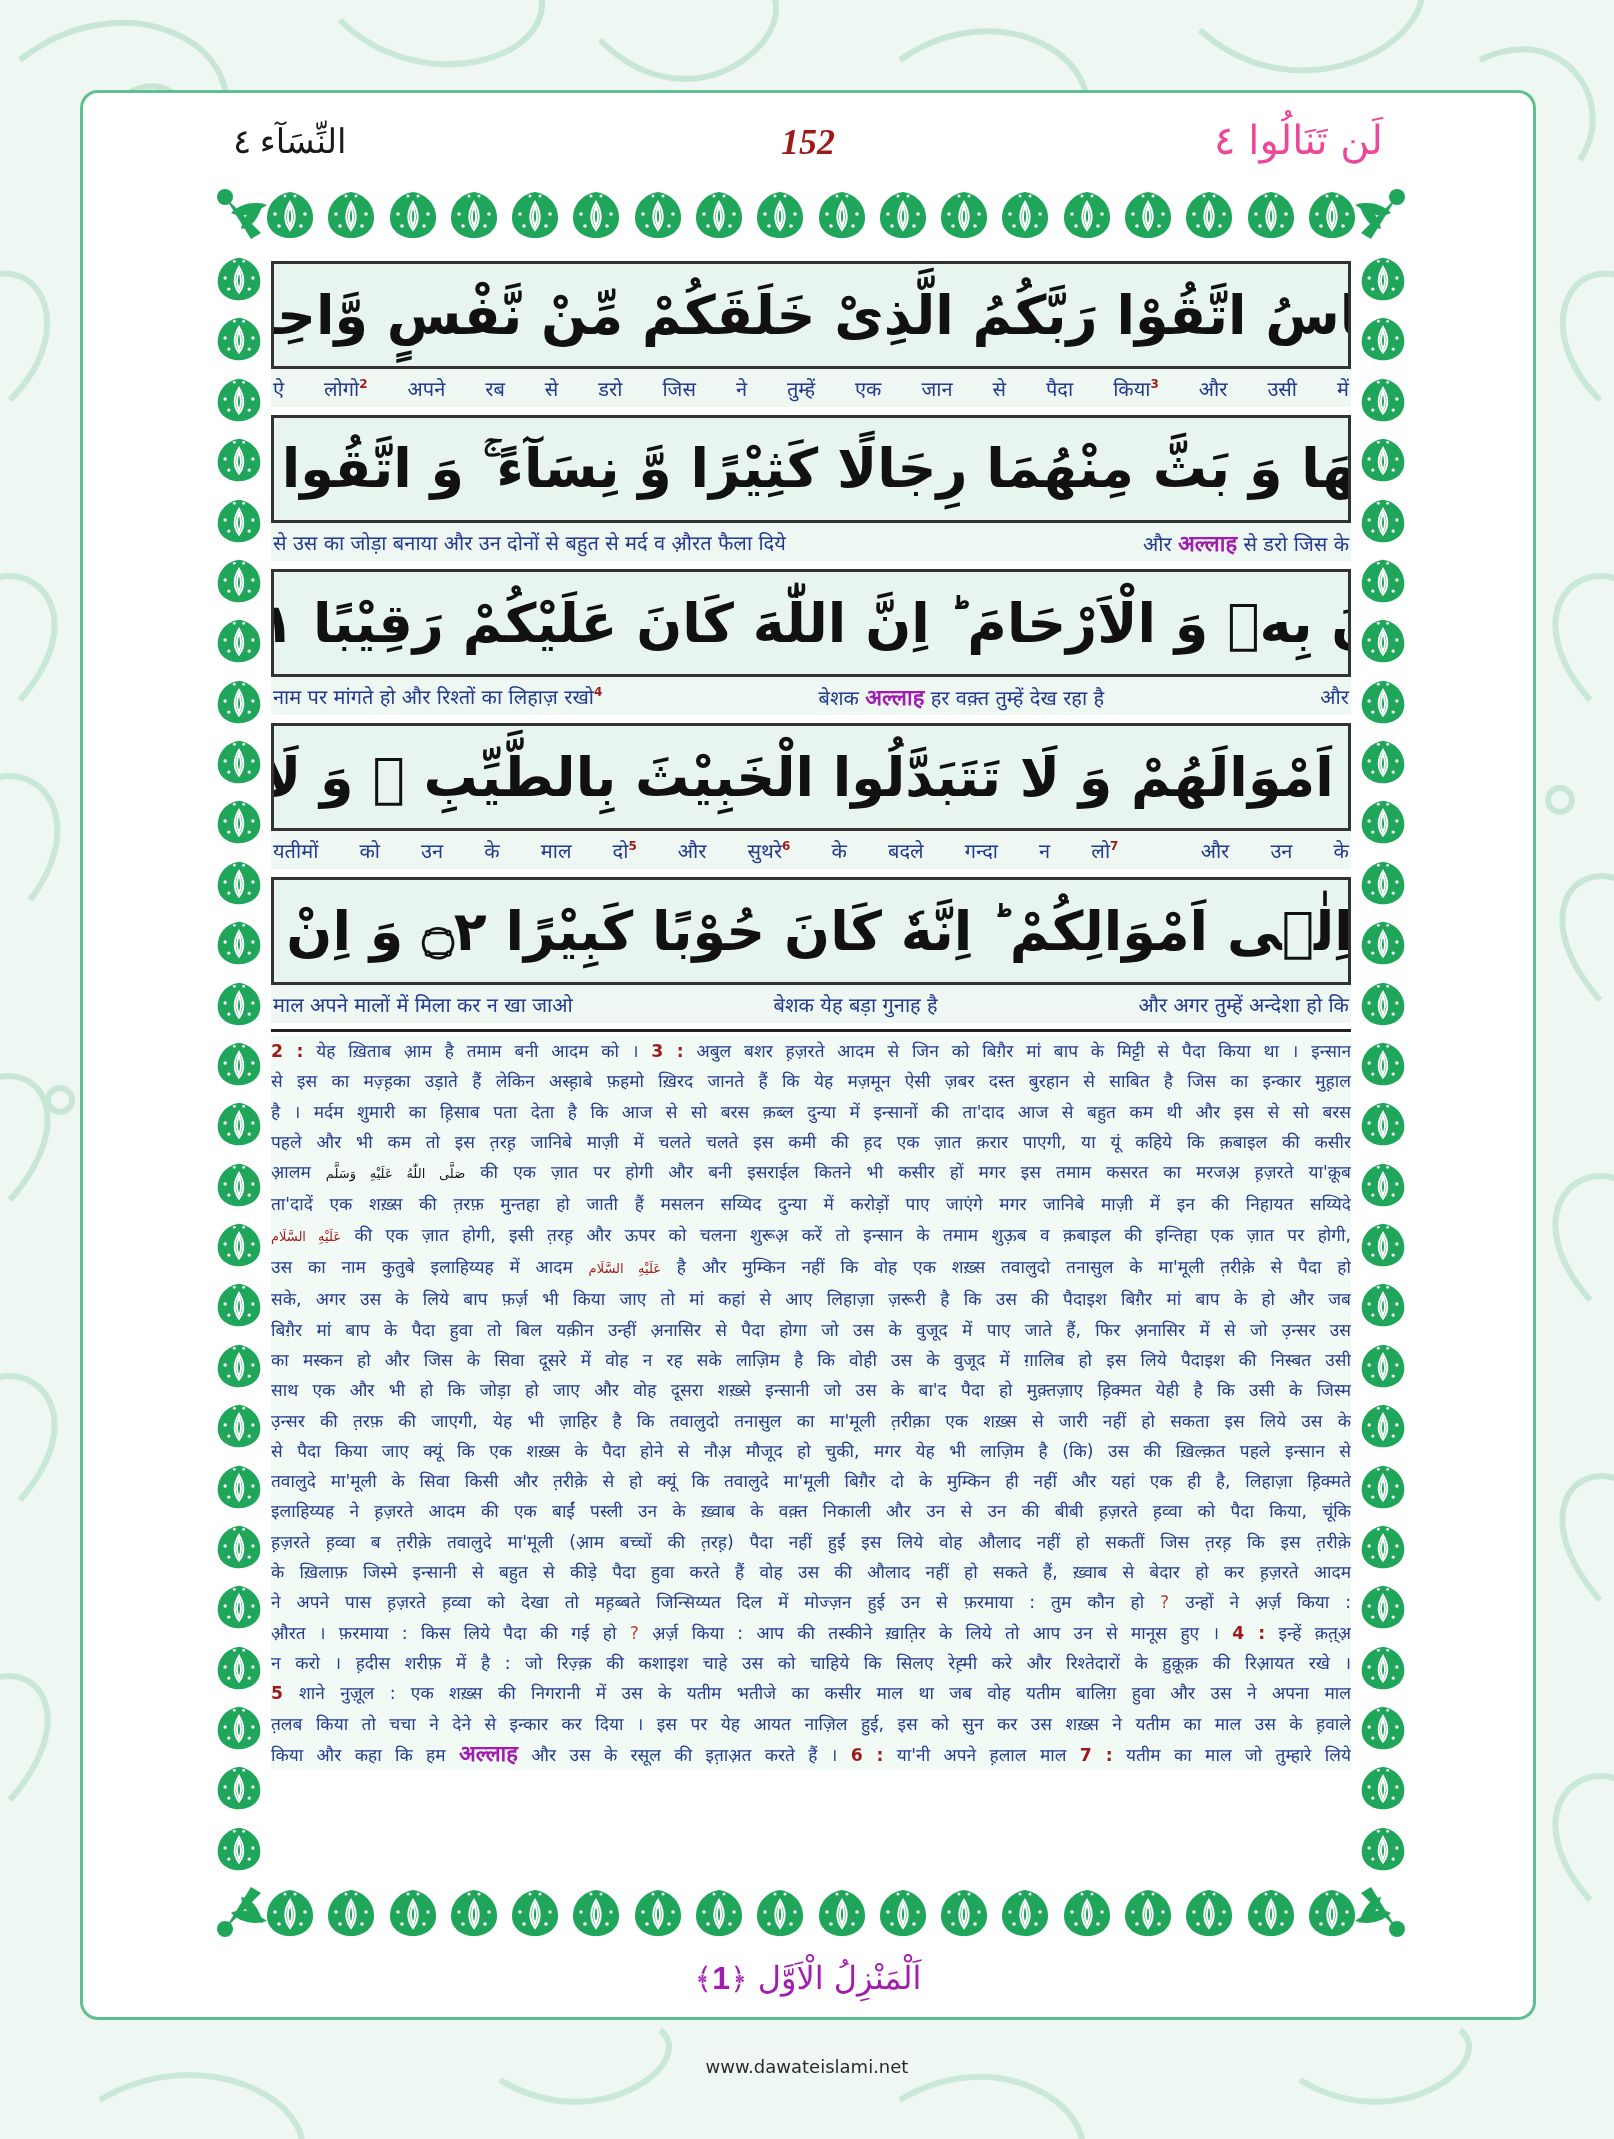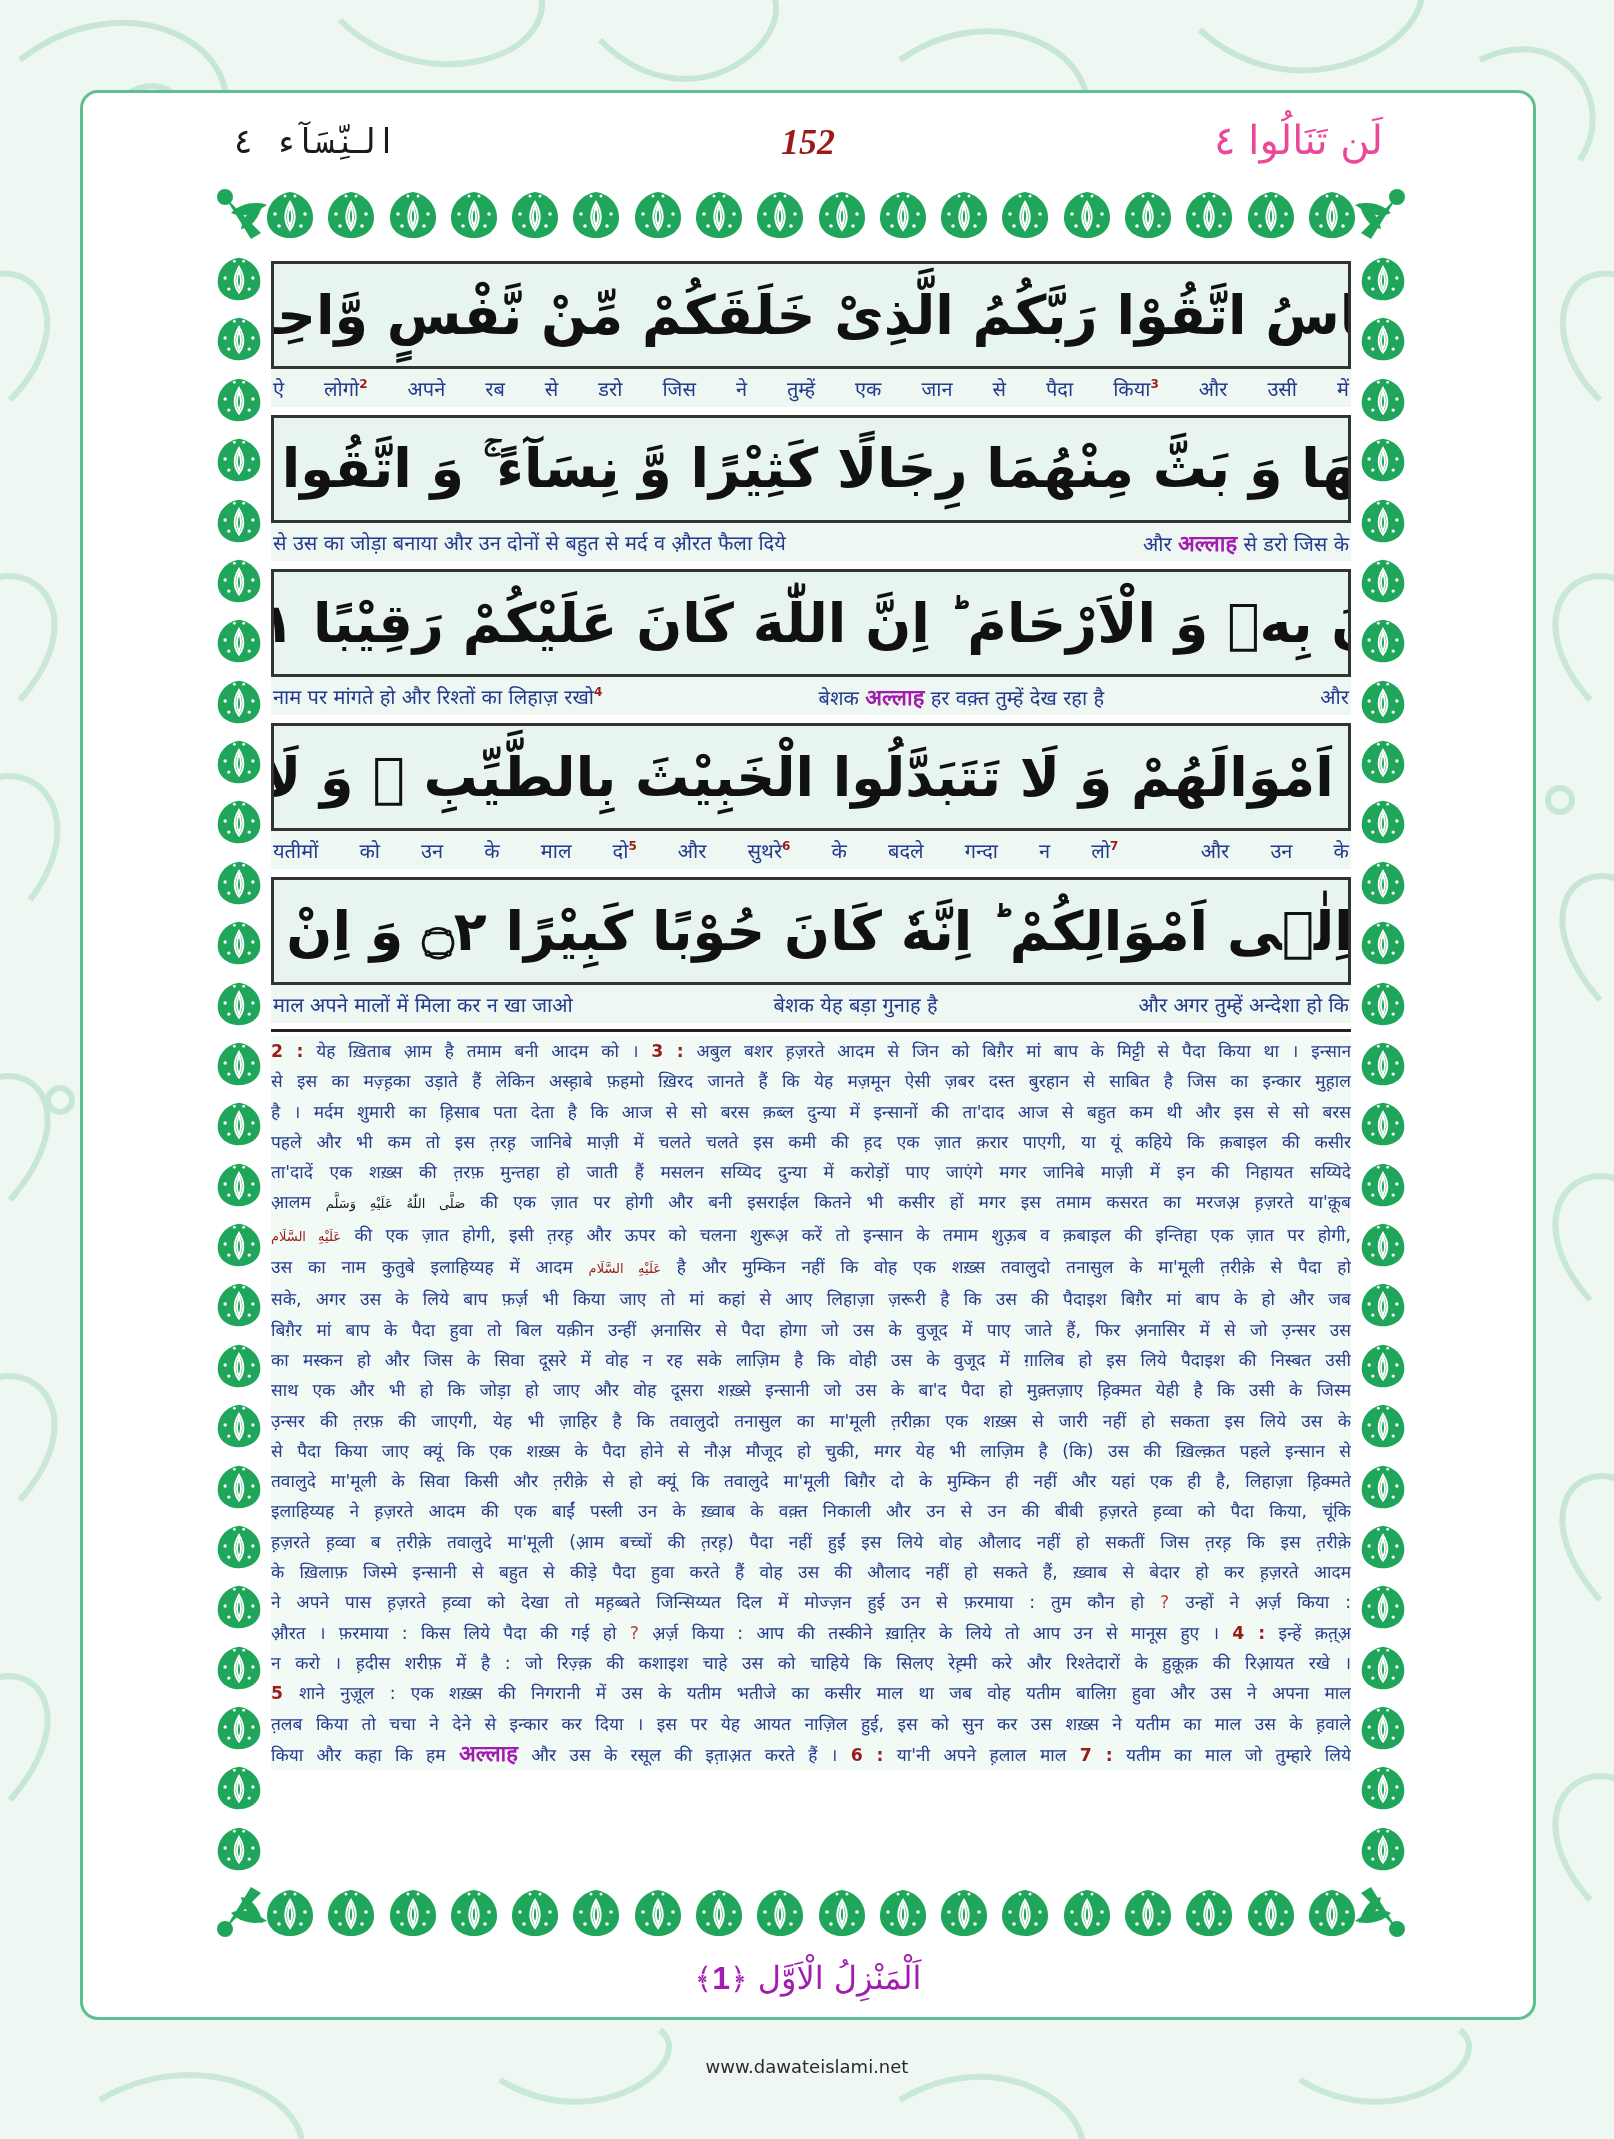--- a/index.html
+++ b/index.html
@@ -20,21 +20,21 @@
     background: #ffffff;
     border: 3px solid #5fbf92;
     border-radius: 18px;
     z-index: 1;
   }
   .header {
     position: absolute; left: 0; right: 0; top: 28px; height: 60px;
   }
   .hdr-left {
     position: absolute; left: 150px; top: 0;
-    font-family: Liberation Mono, monospace; font-size: 34px; color: #1a1a1a;
+    font-family: Liberation Serif, serif; font-size: 34px; color: #1a1a1a;
     direction: rtl;
   }
   .hdr-center {
     position: absolute; left: 0; right: 0; top: 0; text-align: center;
     font-family: "Liberation Serif", serif; font-weight: bold;
     font-size: 36px; color: #9b1b1b; font-style: italic;
   }
   .hdr-right {
     position: absolute; right: 150px; top: -4px;
     font-family: "DejaVu Serif", serif; font-size: 40px; color: #ec4899;
@@ -1816,22 +1816,22 @@
         <span>और अगर तुम्हें अन्देशा हो कि</span>
       </div>
 
       <div class="divider"></div>
 
       <div class="commentary" id="commentary">
           <span class="cline"><span class="num">2 :</span><span> येह ख़िताब आ़म है तमाम बनी आदम को । </span><span class="num">3 :</span><span> अबुल बशर ह़ज़रते आदम से जिन को बिग़ैर मां बाप के मिट्टी से पैदा किया था । इन्सान</span></span>
           <span class="cline"><span>से इस का मज़्ह़का उड़ाते हैं लेकिन अस्ह़ाबे फ़हमो ख़िरद जानते हैं कि येह मज़मून ऐसी ज़बर दस्त बुरहान से साबित है जिस का इन्कार मुह़ाल</span></span>
           <span class="cline"><span>है । मर्दम शुमारी का ह़िसाब पता देता है कि आज से सो बरस क़ब्ल दुन्या में इन्सानों की ता'दाद आज से बहुत कम थी और इस से सो बरस</span></span>
           <span class="cline"><span>पहले और भी कम तो इस त़रह़ जानिबे माज़ी में चलते चलते इस कमी की ह़द एक ज़ात क़रार पाएगी, या यूं कहिये कि क़बाइल की कसीर</span></span>
+          <span class="cline"><span>आ़लम </span><span class="honor-dark">صَلَّى اللّٰهُ عَلَيْهِ وَسَلَّم</span><span> की एक ज़ात पर होगी और बनी इसराईल कितने भी कसीर हों मगर इस तमाम कसरत का मरजअ़ ह़ज़रते या'क़ूब</span></span>
           <span class="cline"><span>ता'दादें एक शख़्स की त़रफ़ मुन्तहा हो जाती हैं मसलन सय्यिद दुन्या में करोड़ों पाए जाएंगे मगर जानिबे माज़ी में इन की निहायत सय्यिदे</span></span>
-          <span class="cline"><span>आ़लम </span><span class="honor-dark">صَلَّى اللّٰهُ عَلَيْهِ وَسَلَّم</span><span> की एक ज़ात पर होगी और बनी इसराईल कितने भी कसीर हों मगर इस तमाम कसरत का मरजअ़ ह़ज़रते या'क़ूब</span></span>
           <span class="cline"><span class="honor">عَلَيْهِ السَّلَام</span><span> की एक ज़ात होगी, इसी त़रह़ और ऊपर को चलना शुरूअ़ करें तो इन्सान के तमाम शुऊ़ब व क़बाइल की इन्तिहा एक ज़ात पर होगी,</span></span>
           <span class="cline"><span>उस का नाम कुतुबे इलाहिय्यह में आदम </span><span class="honor">عَلَيْهِ السَّلَام</span><span> है और मुम्किन नहीं कि वोह एक शख़्स तवालुदो तनासुल के मा'मूली त़रीक़े से पैदा हो</span></span>
           <span class="cline"><span>सके, अगर उस के लिये बाप फ़र्ज़ भी किया जाए तो मां कहां से आए लिहाज़ा ज़रूरी है कि उस की पैदाइश बिग़ैर मां बाप के हो और जब</span></span>
           <span class="cline"><span>बिग़ैर मां बाप के पैदा हुवा तो बिल यक़ीन उन्हीं अ़नासिर से पैदा होगा जो उस के वुजूद में पाए जाते हैं, फिर अ़नासिर में से जो उ़न्सर उस</span></span>
           <span class="cline"><span>का मस्कन हो और जिस के सिवा दूसरे में वोह न रह सके लाज़िम है कि वोही उस के वुजूद में ग़ालिब हो इस लिये पैदाइश की निस्बत उसी</span></span>
           <span class="cline"><span>साथ एक और भी हो कि जोड़ा हो जाए और वोह दूसरा शख़्से इन्सानी जो उस के बा'द पैदा हो मुक़्तज़ाए ह़िक्मत येही है कि उसी के जिस्म</span></span>
           <span class="cline"><span>उ़न्सर की त़रफ़ की जाएगी, येह भी ज़ाहिर है कि तवालुदो तनासुल का मा'मूली त़रीक़ा एक शख़्स से जारी नहीं हो सकता इस लिये उस के</span></span>
           <span class="cline"><span>से पैदा किया जाए क्यूं कि एक शख़्स के पैदा होने से नौअ़ मौजूद हो चुकी, मगर येह भी लाज़िम है (कि) उस की ख़िल्क़त पहले इन्सान से</span></span>
           <span class="cline"><span>तवालुदे मा'मूली के सिवा किसी और त़रीक़े से हो क्यूं कि तवालुदे मा'मूली बिग़ैर दो के मुम्किन ही नहीं और यहां एक ही है, लिहाज़ा ह़िक्मते</span></span>
           <span class="cline"><span>इलाहिय्यह ने ह़ज़रते आदम की एक बाईं पस्ली उन के ख़्वाब के वक़्त निकाली और उन से उन की बीबी ह़ज़रते ह़व्वा को पैदा किया, चूंकि</span></span>

